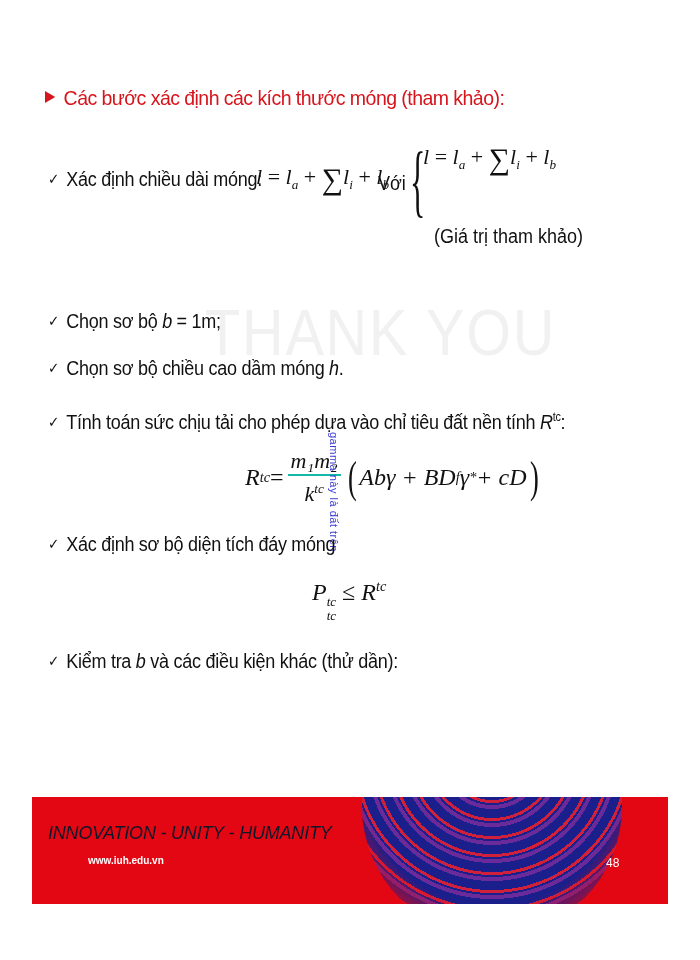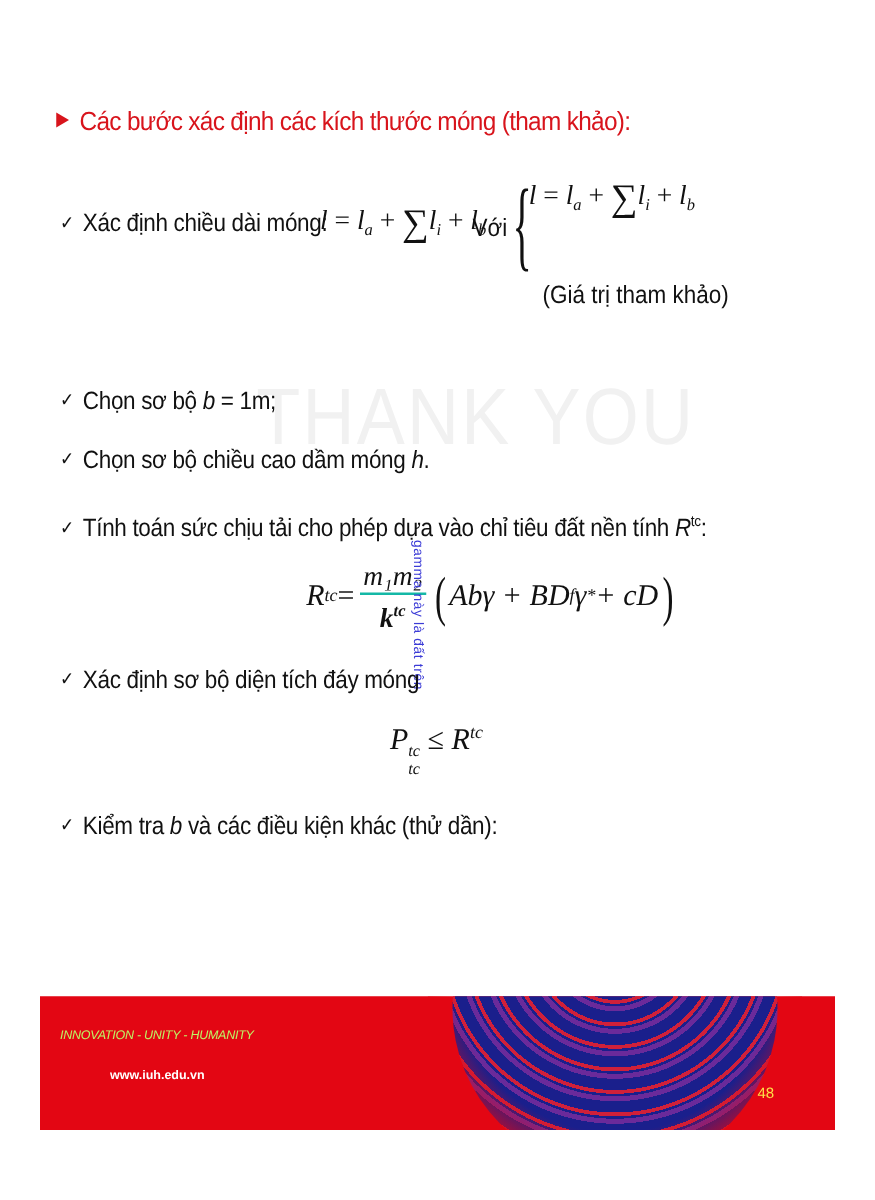--- a/index.html
+++ b/index.html
@@ -28,31 +28,31 @@
   .sys1 { position: absolute; left: 423px; top: 142px; font-size: 22px; white-space: nowrap; }
   .sys2 { position: absolute; left: 423px; top: 186px; font-size: 22px; white-space: nowrap; }
   .note { position: absolute; left: 434px; top: 225px; font-size: 20px; transform: scaleX(0.9); transform-origin: left center; white-space: nowrap; }
   .watermark {
     position: absolute; left: 205px; top: 296px; font-size: 64px; color: #f1f1f1; letter-spacing: 2px;
     transform: scaleX(0.9); transform-origin: left center; white-space: nowrap;
   }
   .formula-r { position: absolute; left: 245px; top: 448px; font-size: 24px; white-space: nowrap; display: flex; align-items: center; }
   .frac { display: inline-flex; flex-direction: column; align-items: center; margin: 0 4px; font-size: 22px; }
   .frac .num { border-bottom: 2px solid #14b8a6; padding: 0 3px; line-height: 26px; }
-  .frac .den { line-height: 26px; font-weight: bold; }
+  .frac .den { line-height: 26px; }
   .paren { font-family: "Liberation Serif", serif; font-style: normal; font-size: 44px; transform: scaleX(0.6); display: inline-block; }
   .vertical-note {
     position: absolute; left: 328px; top: 432px; font-size: 11px; color: #3b3bd6;
     writing-mode: vertical-rl; white-space: nowrap; letter-spacing: 0.5px;
   }
   .formula-p { position: absolute; left: 312px; top: 578px; font-size: 24px; white-space: nowrap; }
   .footer { position: absolute; left: 32px; top: 797px; width: 636px; height: 107px; background: #e30613; overflow: hidden; }
-  .motto { position: absolute; left: 16px; top: 26px; color: #bef264; font-size: 10px; font-style: italic; letter-spacing: -0.2px; white-space: nowrap; }
+  .motto { position: absolute; left: 16px; top: 26px; color: #0f172a; font-size: 18px; font-style: italic; letter-spacing: -0.2px; white-space: nowrap; }
   .url { position: absolute; left: 56px; top: 58px; color: #fff; font-size: 10px; font-weight: bold; white-space: nowrap; }
-  .page-num { position: absolute; left: 574px; top: 70px; color: #fde047; font-size: 12px; }
+  .page-num { position: absolute; left: 574px; top: 59px; color: #ffffff; font-size: 12px; }
   .pattern { position: absolute; left: 330px; top: -120px; width: 260px; height: 260px; border-radius: 50%;
     background:
       repeating-radial-gradient(circle at 50% 30%, #1a1f8c 0 9px, #d0203a 9px 12px, #1a1f8c 12px 14px, #6a2a9a 14px 18px);
   }
   .pattern-fade { position: absolute; left: 310px; top: -140px; width: 300px; height: 300px; border-radius: 50%;
     background: radial-gradient(circle at 50% 40%, transparent 55%, #e30613 72%);
   }
 </style>
 </head>
 <body>

